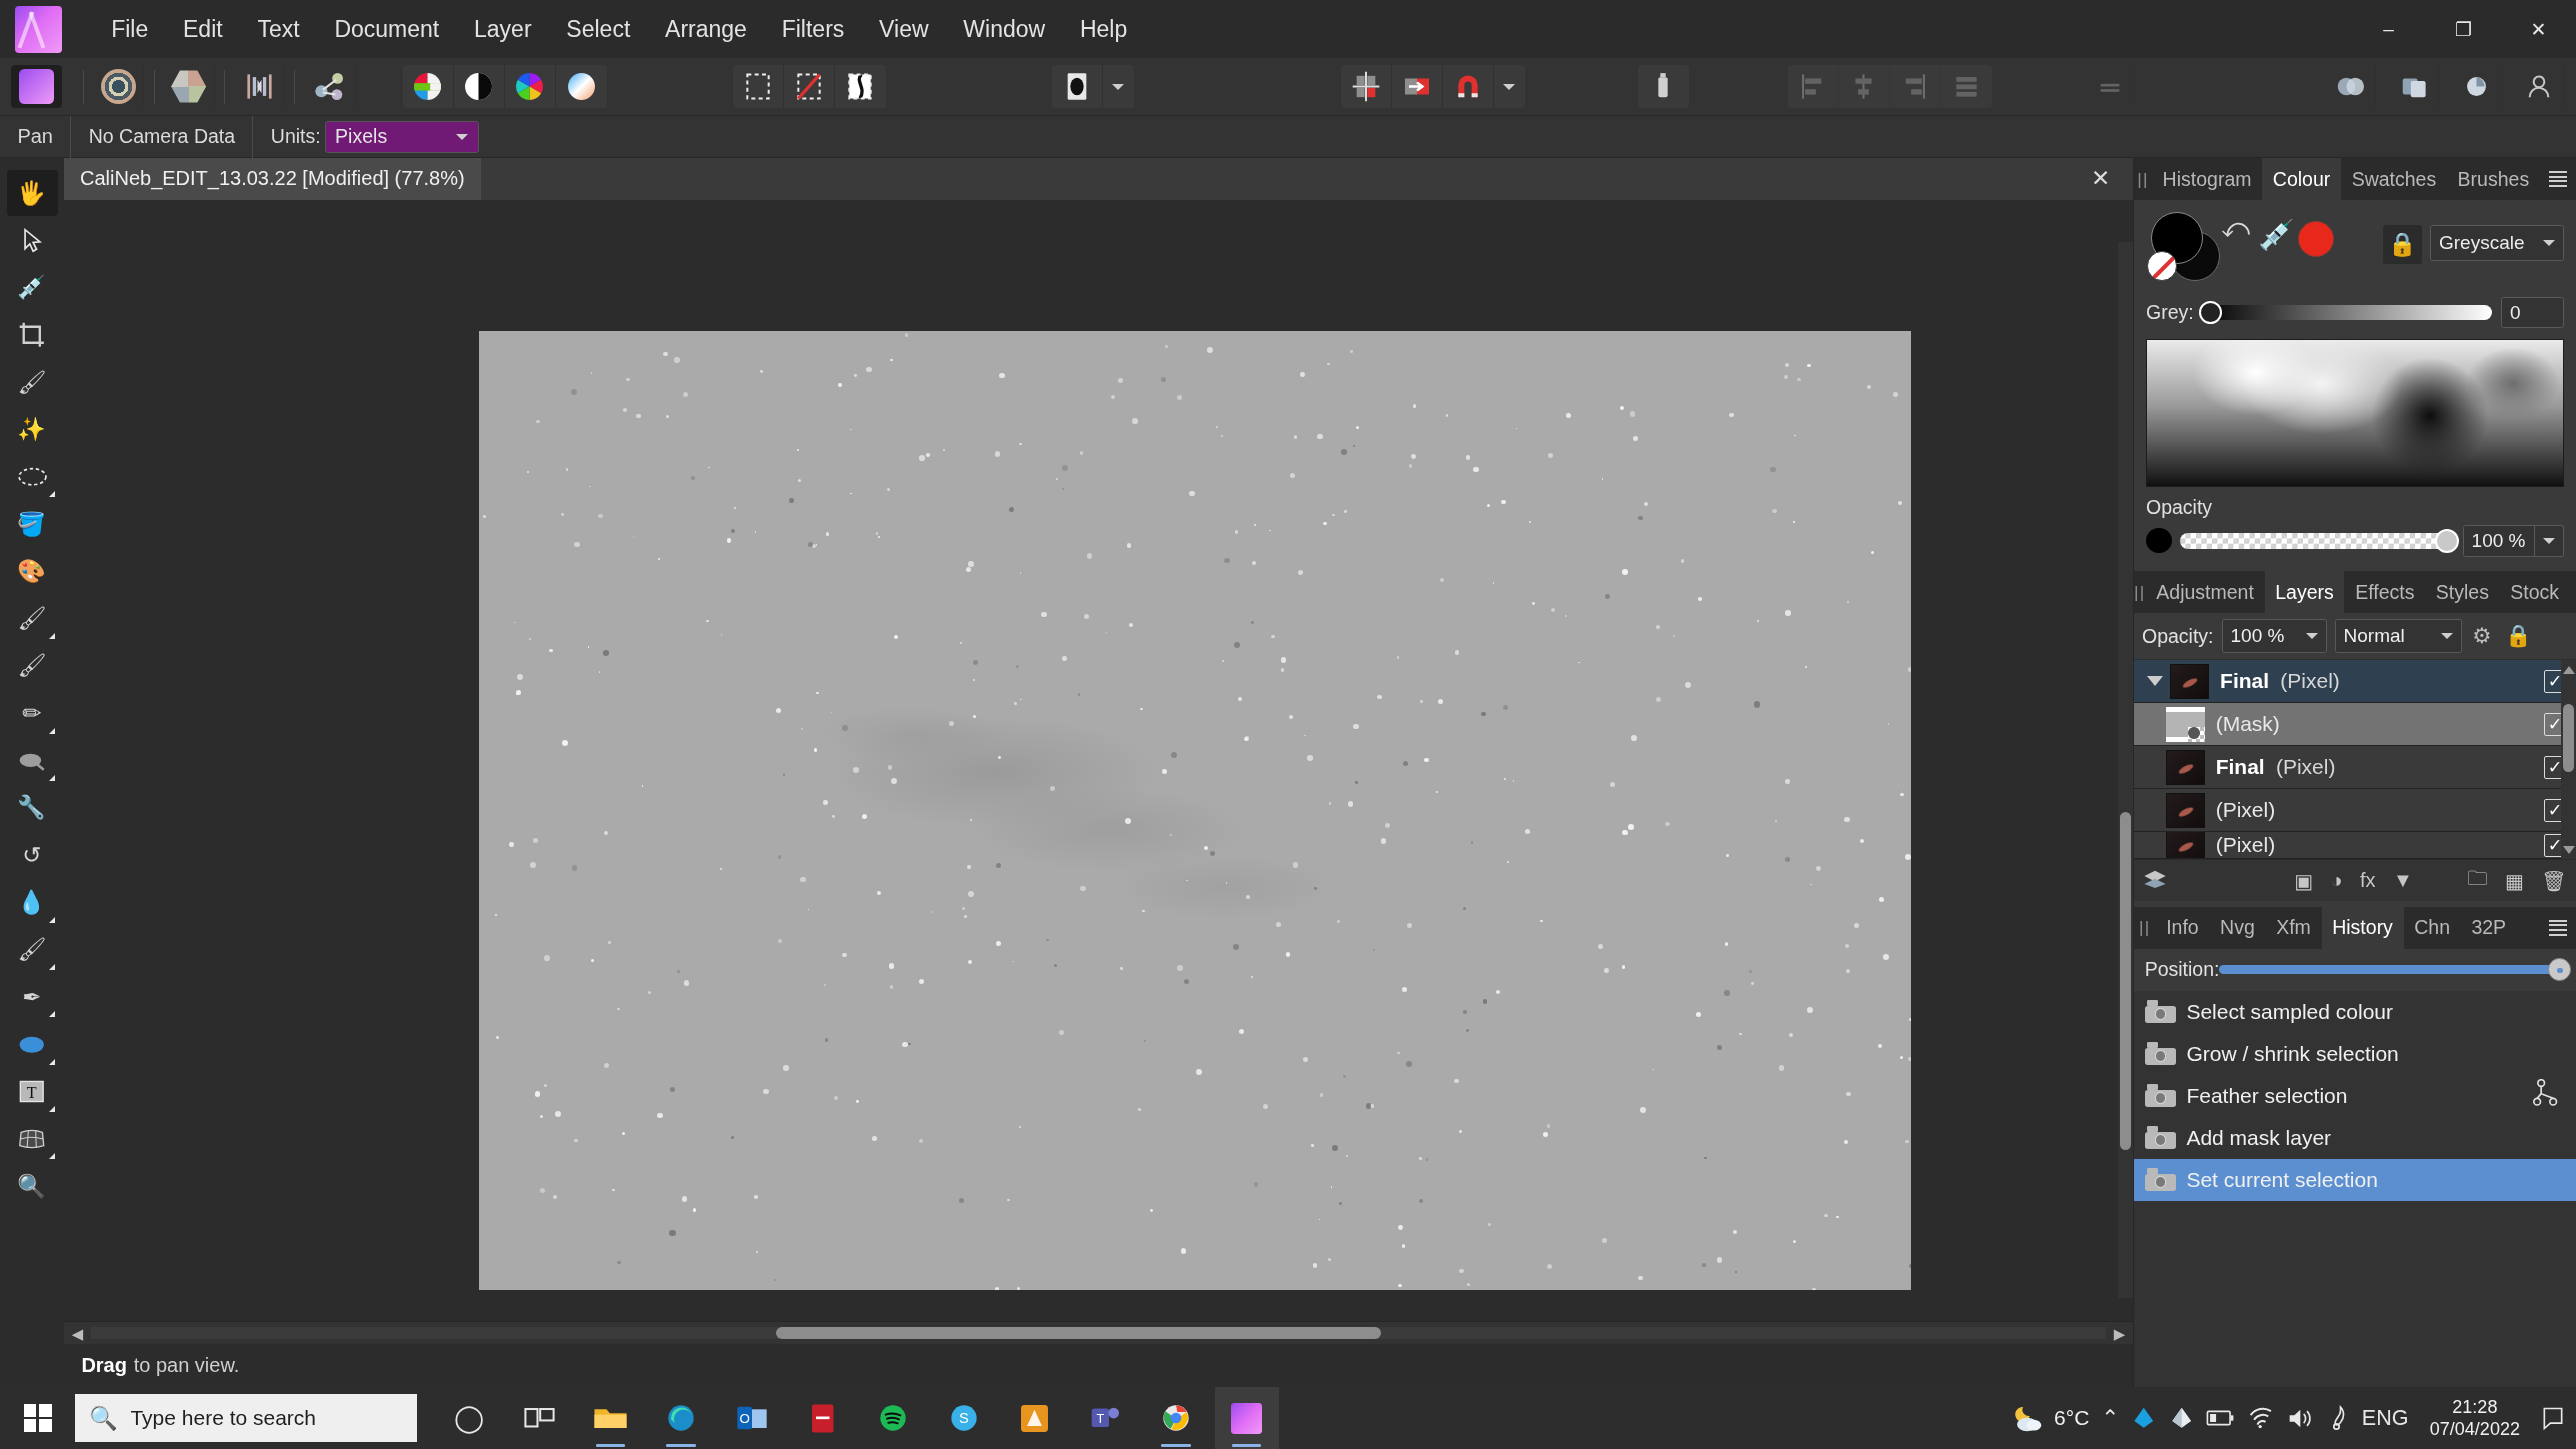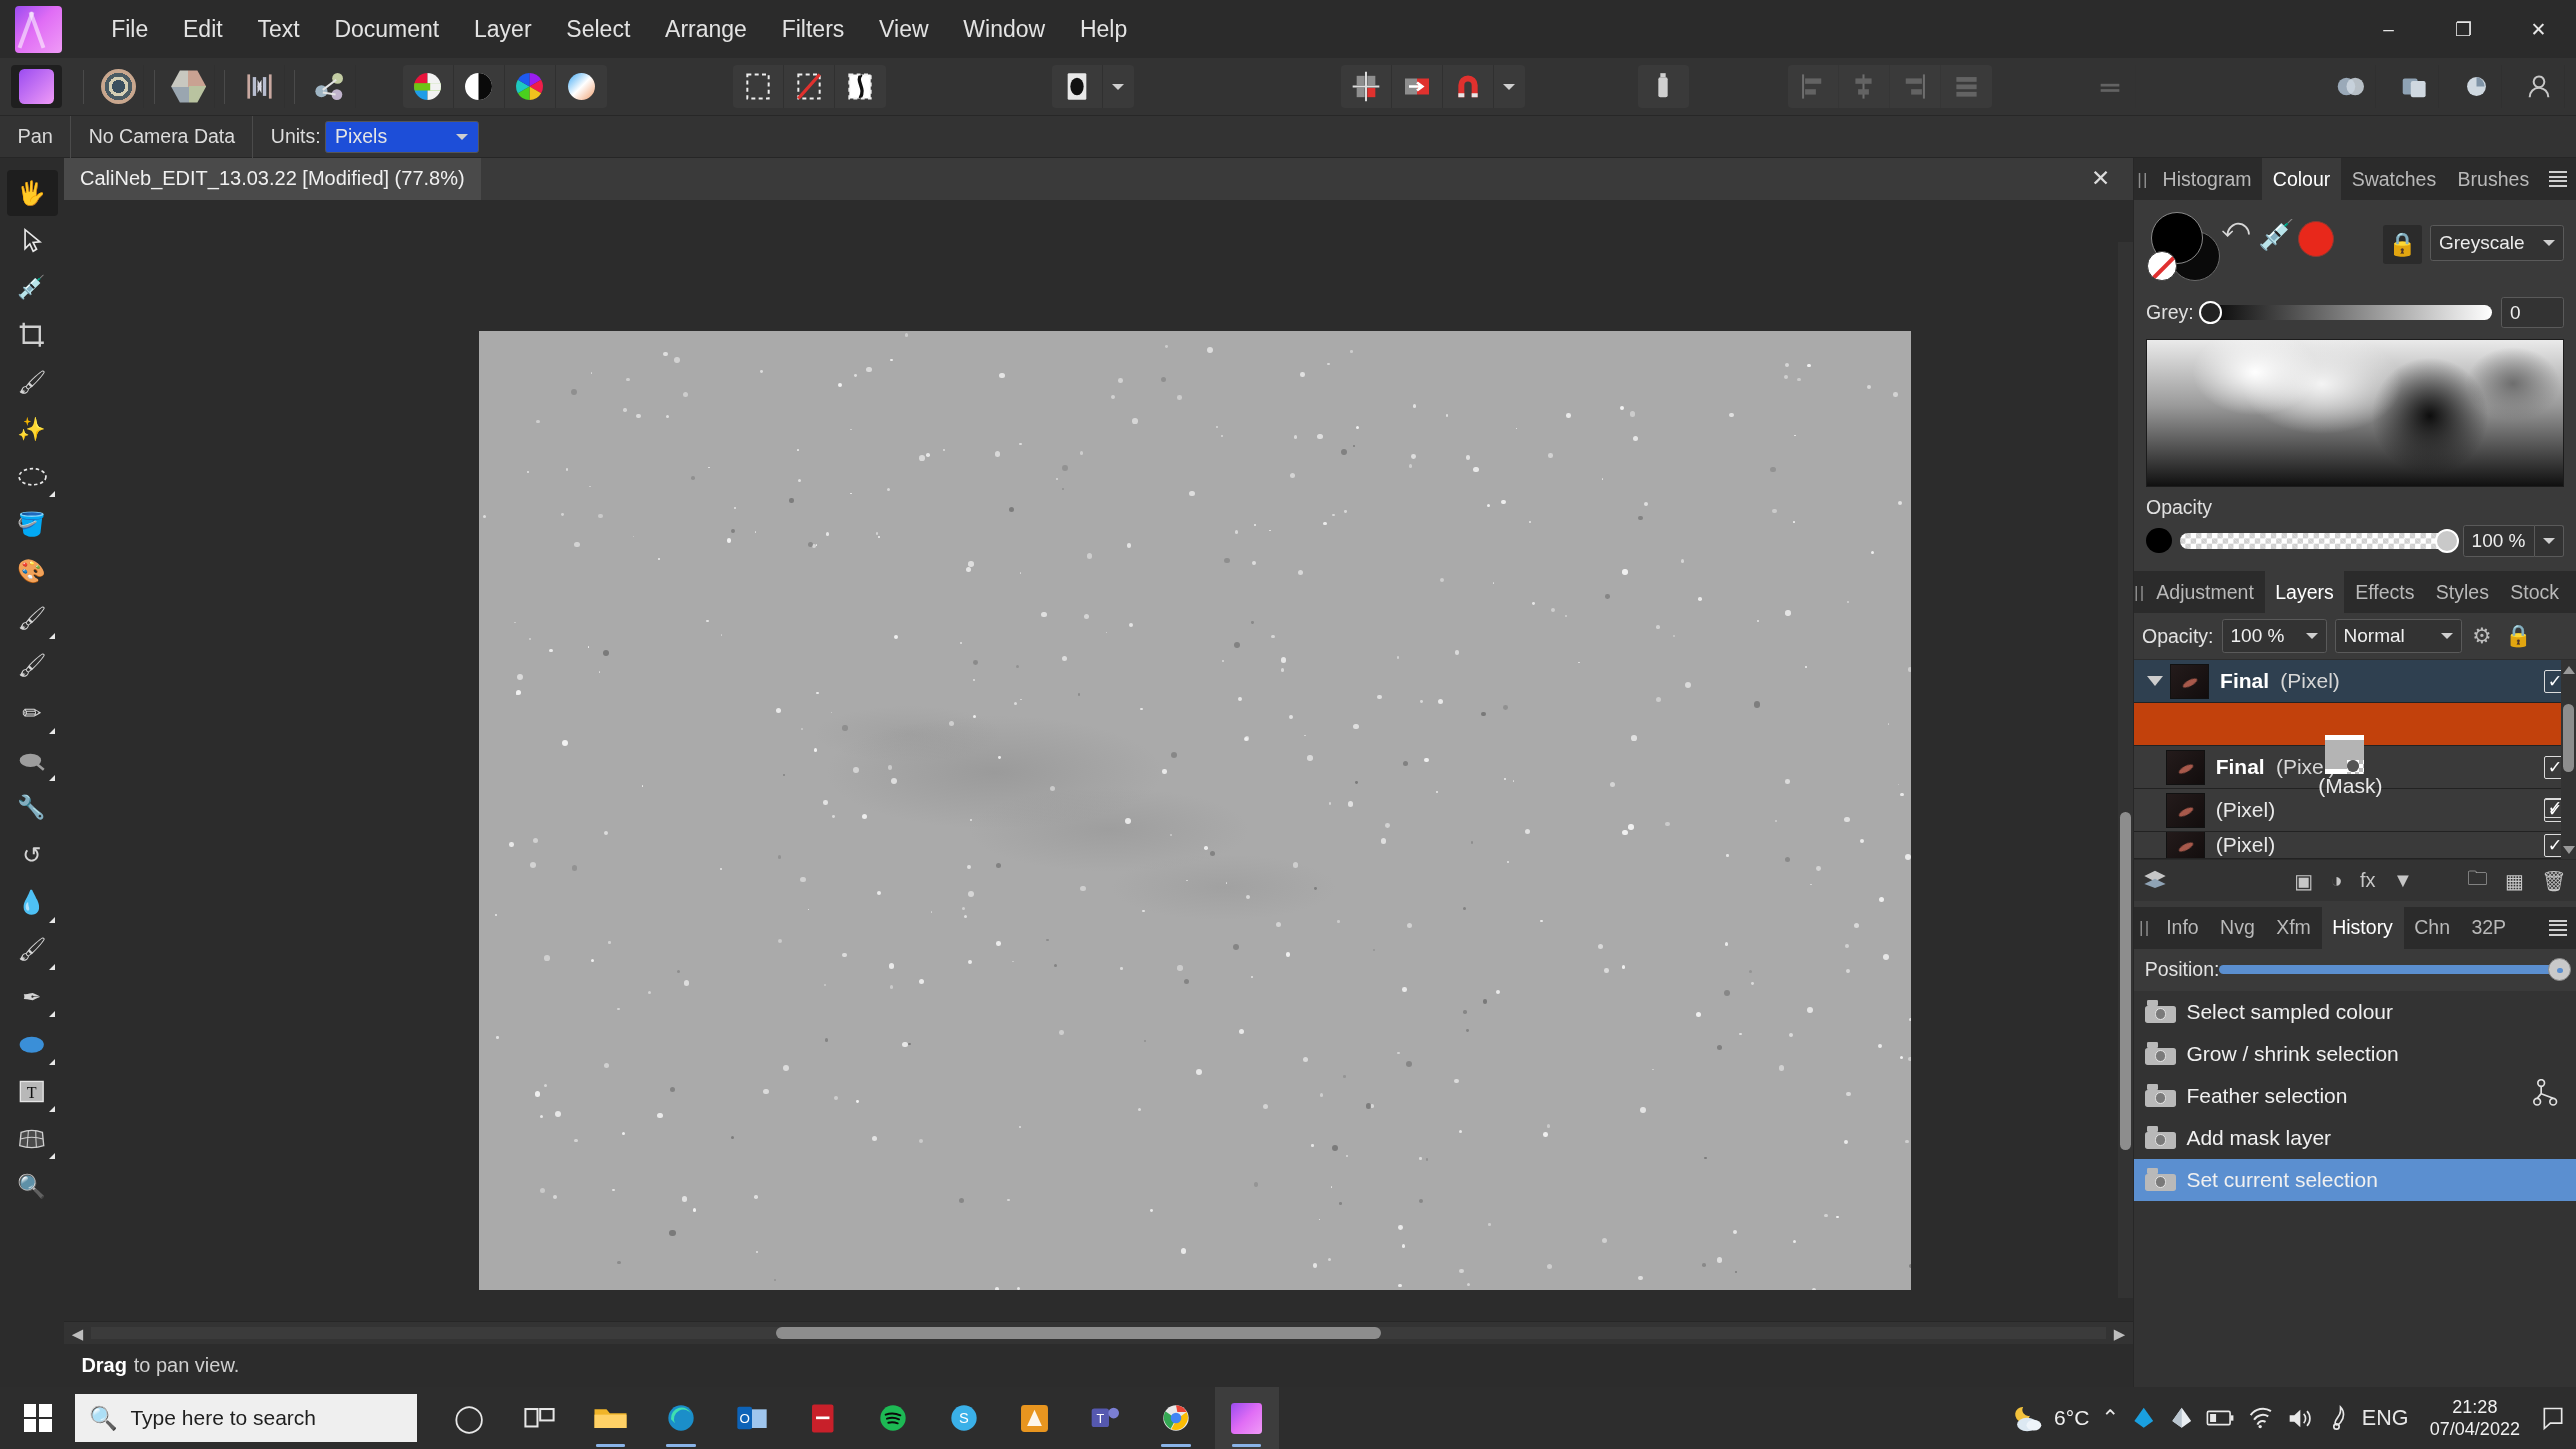--- a/index.html
+++ b/index.html
@@ -38,21 +38,21 @@
   
   .persona{width:35px;height:35px;border-radius:50%;}
   .p-photo{background:linear-gradient(135deg,#9b4cf0,#f09bf7);border-radius:5.4px;}
   .p-liquify{background:radial-gradient(circle at 50% 50%, #3a4f5e 0 26%, #d5cfb4 26% 40%, #4a5b63 40% 56%, #c9a78e 56% 72%, #3b4a52 72% 100%);}
   .p-develop{background:conic-gradient(#c9a292 0 25%, #b9c3a0 25% 50%, #9aa6b0 50% 75%, #c8c8c0 75% 100%);clip-path:polygon(25% 4%,75% 4%,100% 50%,75% 96%,25% 96%,0 50%);border-radius:0;}
 
   
   .ctxbar{height:42px;background:#333333;display:flex;align-items:center;flex:0 0 42px;border-bottom:0.7px solid #262626;}
   .ctx-label{font-size:20px;color:#d8d8d8;padding:0 17.4px;}
   .ctx-cell{font-size:19.5px;color:#dcdcdc;padding:0 17.4px;border-left:0.7px solid #4b4b4b;height:42px;display:flex;align-items:center;white-space:nowrap;}
-  .units-select{height:32px;min-width:154px;background:#1d4ed8;border:0.7px solid #555;border-radius:2.7px;display:flex;align-items:center;justify-content:space-between;padding:0 9.4px;font-size:19.5px;color:#e5e5e5;margin-left:4px;}
+  .units-select{height:32px;min-width:154px;background:#701a75;border:0.7px solid #555;border-radius:2.7px;display:flex;align-items:center;justify-content:space-between;padding:0 9.4px;font-size:19.5px;color:#e5e5e5;margin-left:4px;}
 
   
   .body{flex:1;display:flex;min-height:0;}
 
   
   .tools{width:64px;background:#2c2c2c;display:flex;flex-direction:column;align-items:center;padding-top:12px;flex:0 0 64px;}
   .tool{width:51px;height:46px;margin-bottom:1.3px;display:flex;align-items:center;justify-content:center;position:relative;border-radius:4px;font-size:23px;}
   .tool.active{background:#1e1e1e;}
   .tool .tri{position:absolute;right:2.7px;bottom:2.7px;width:0;height:0;border-left:6px solid transparent;border-bottom:6px solid #e8e8e8;}
 
@@ -139,21 +139,21 @@
 
   
   .layerbar{height:47px;display:flex;align-items:center;padding:0 8px;gap:8px;background:#3a3a3a;border-bottom:0.7px solid #2d2d2d;}
   .lb-label{font-size:19.5px;color:#e2e2e2;}
   .lb-select{height:34px;background:#333;border:0.7px solid #5a5a5a;border-radius:2.7px;display:flex;align-items:center;justify-content:space-between;padding:0 8px;font-size:19px;color:#f0f0f0;}
   .lb-icon{font-size:21.5px;color:#bdbdbd;padding:0 2.7px;}
 
   .layerlist{position:relative;background:#3a3a3a;}
   .layer{height:43px;display:flex;align-items:center;border-bottom:0.7px solid #222;padding-right:9.4px;}
   .layer.grouphdr{background:#2f4050;}
-  .layer.sel{background:#c2410c;flex-direction:column;}
+  .layer.sel{background:#737373;}
   .disc{width:31px;display:flex;align-items:center;justify-content:center;margin-left:5.4px;}
   .disc i{display:block;width:0;height:0;border-left:8.7px solid transparent;border-right:8.7px solid transparent;border-top:10px solid #cdcdcd;}
   .thumb{width:39px;height:35px;border:0.7px solid #111;background:#231a1a;margin-right:10.7px;position:relative;overflow:hidden;flex:0 0 39px;}
   .thumb.dark{background:linear-gradient(135deg,#241b1b,#120d0d);}
   .thumb.dark::after{content:"";position:absolute;left:10.7px;top:14.8px;width:16px;height:6px;border-radius:50%;background:#a8594b;transform:rotate(-28deg);filter:blur(0.7px);}
   .thumb.mask{background:#b4b4b4;border:none;}
   .thumb.mask::before{content:"";position:absolute;inset:0;
     background:linear-gradient(#fff 0 14%, #b4b4b4 14% 86%, #fff 86% 100%);}
   .thumb.mask::after{content:"";position:absolute;right:0;bottom:0;width:17.4px;height:14.8px;
     background-color:#fff;

